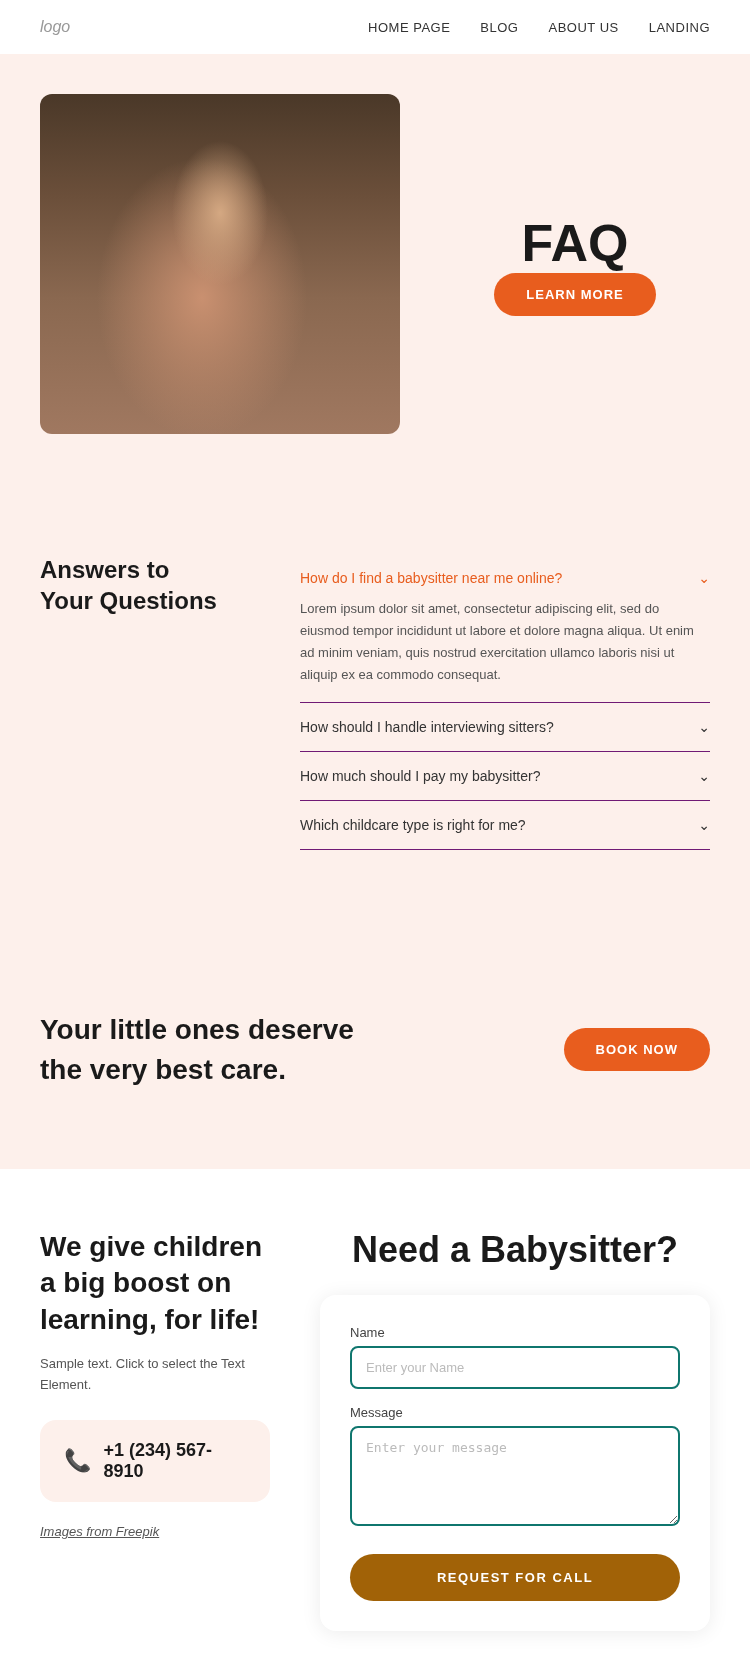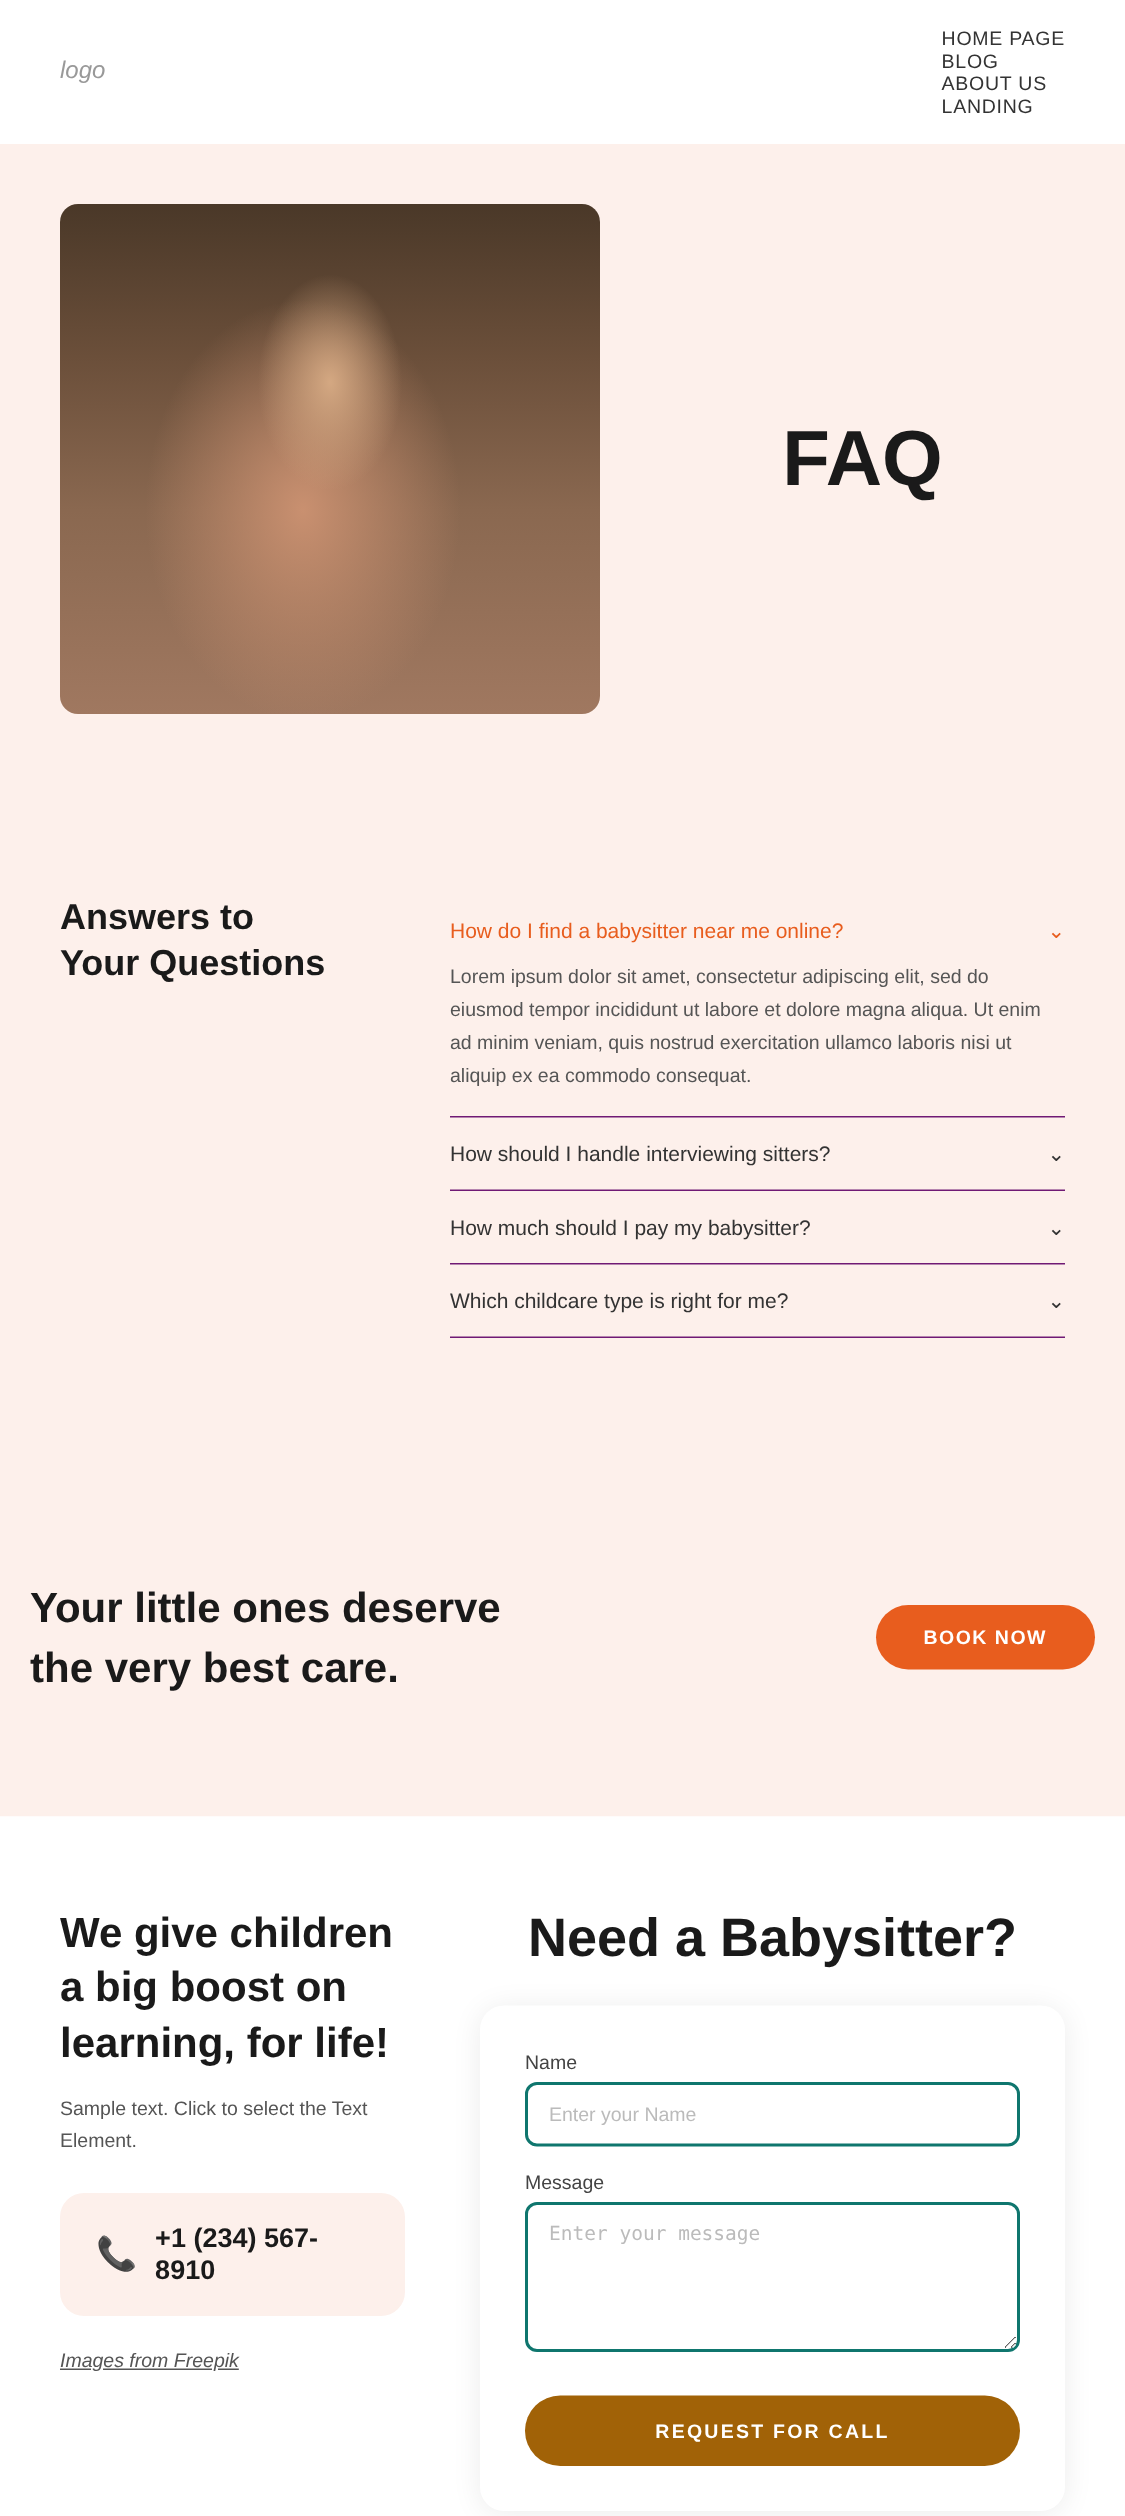--- a/index.html
+++ b/index.html
@@ -13,21 +13,21 @@
       padding: 18px 40px;
       background: #fff;
     }
     .navbar-logo {
       font-size: 16px;
       color: #999;
       font-style: italic;
     }
     .navbar-links {
       display: flex;
-      flex-direction: column;
+      gap: 30px;
     }
     .navbar-links a {
       text-decoration: none;
       font-size: 13px;
       color: #333;
       letter-spacing: 0.5px;
       font-weight: 500;
     }
 
     
@@ -118,21 +118,21 @@
     .faq-answer {
       margin-top: 12px;
       font-size: 13px;
       color: #555;
       line-height: 1.7;
     }
 
     
     .cta-section {
       background: #fdf0eb;
-      padding: 80px 20px;
+      padding: 80px 40px;
       display: flex;
       align-items: center;
       justify-content: space-between;
     }
     .cta-text h2 {
       font-size: 28px;
       font-weight: 800;
       color: #1a1a1a;
       line-height: 1.4;
     }
@@ -272,20 +272,21 @@
     <a href="#">LANDING</a>
   </div>
 </nav>
 
 <section class="hero-section">
   <div class="hero-image-container">
     <div class="person-img"></div>
   </div>
   <div class="hero-right">
     <h1 class="hero-title">FAQ</h1>
+    <button class="btn-orange">LEARN MORE</button>
   </div>
 </section>
 
 <section class="faq-section">
   <div class="faq-left">
     <h2>
       <span>Answers to</span><br>
       <span>Your Questions</span>
     </h2>
   </div>

